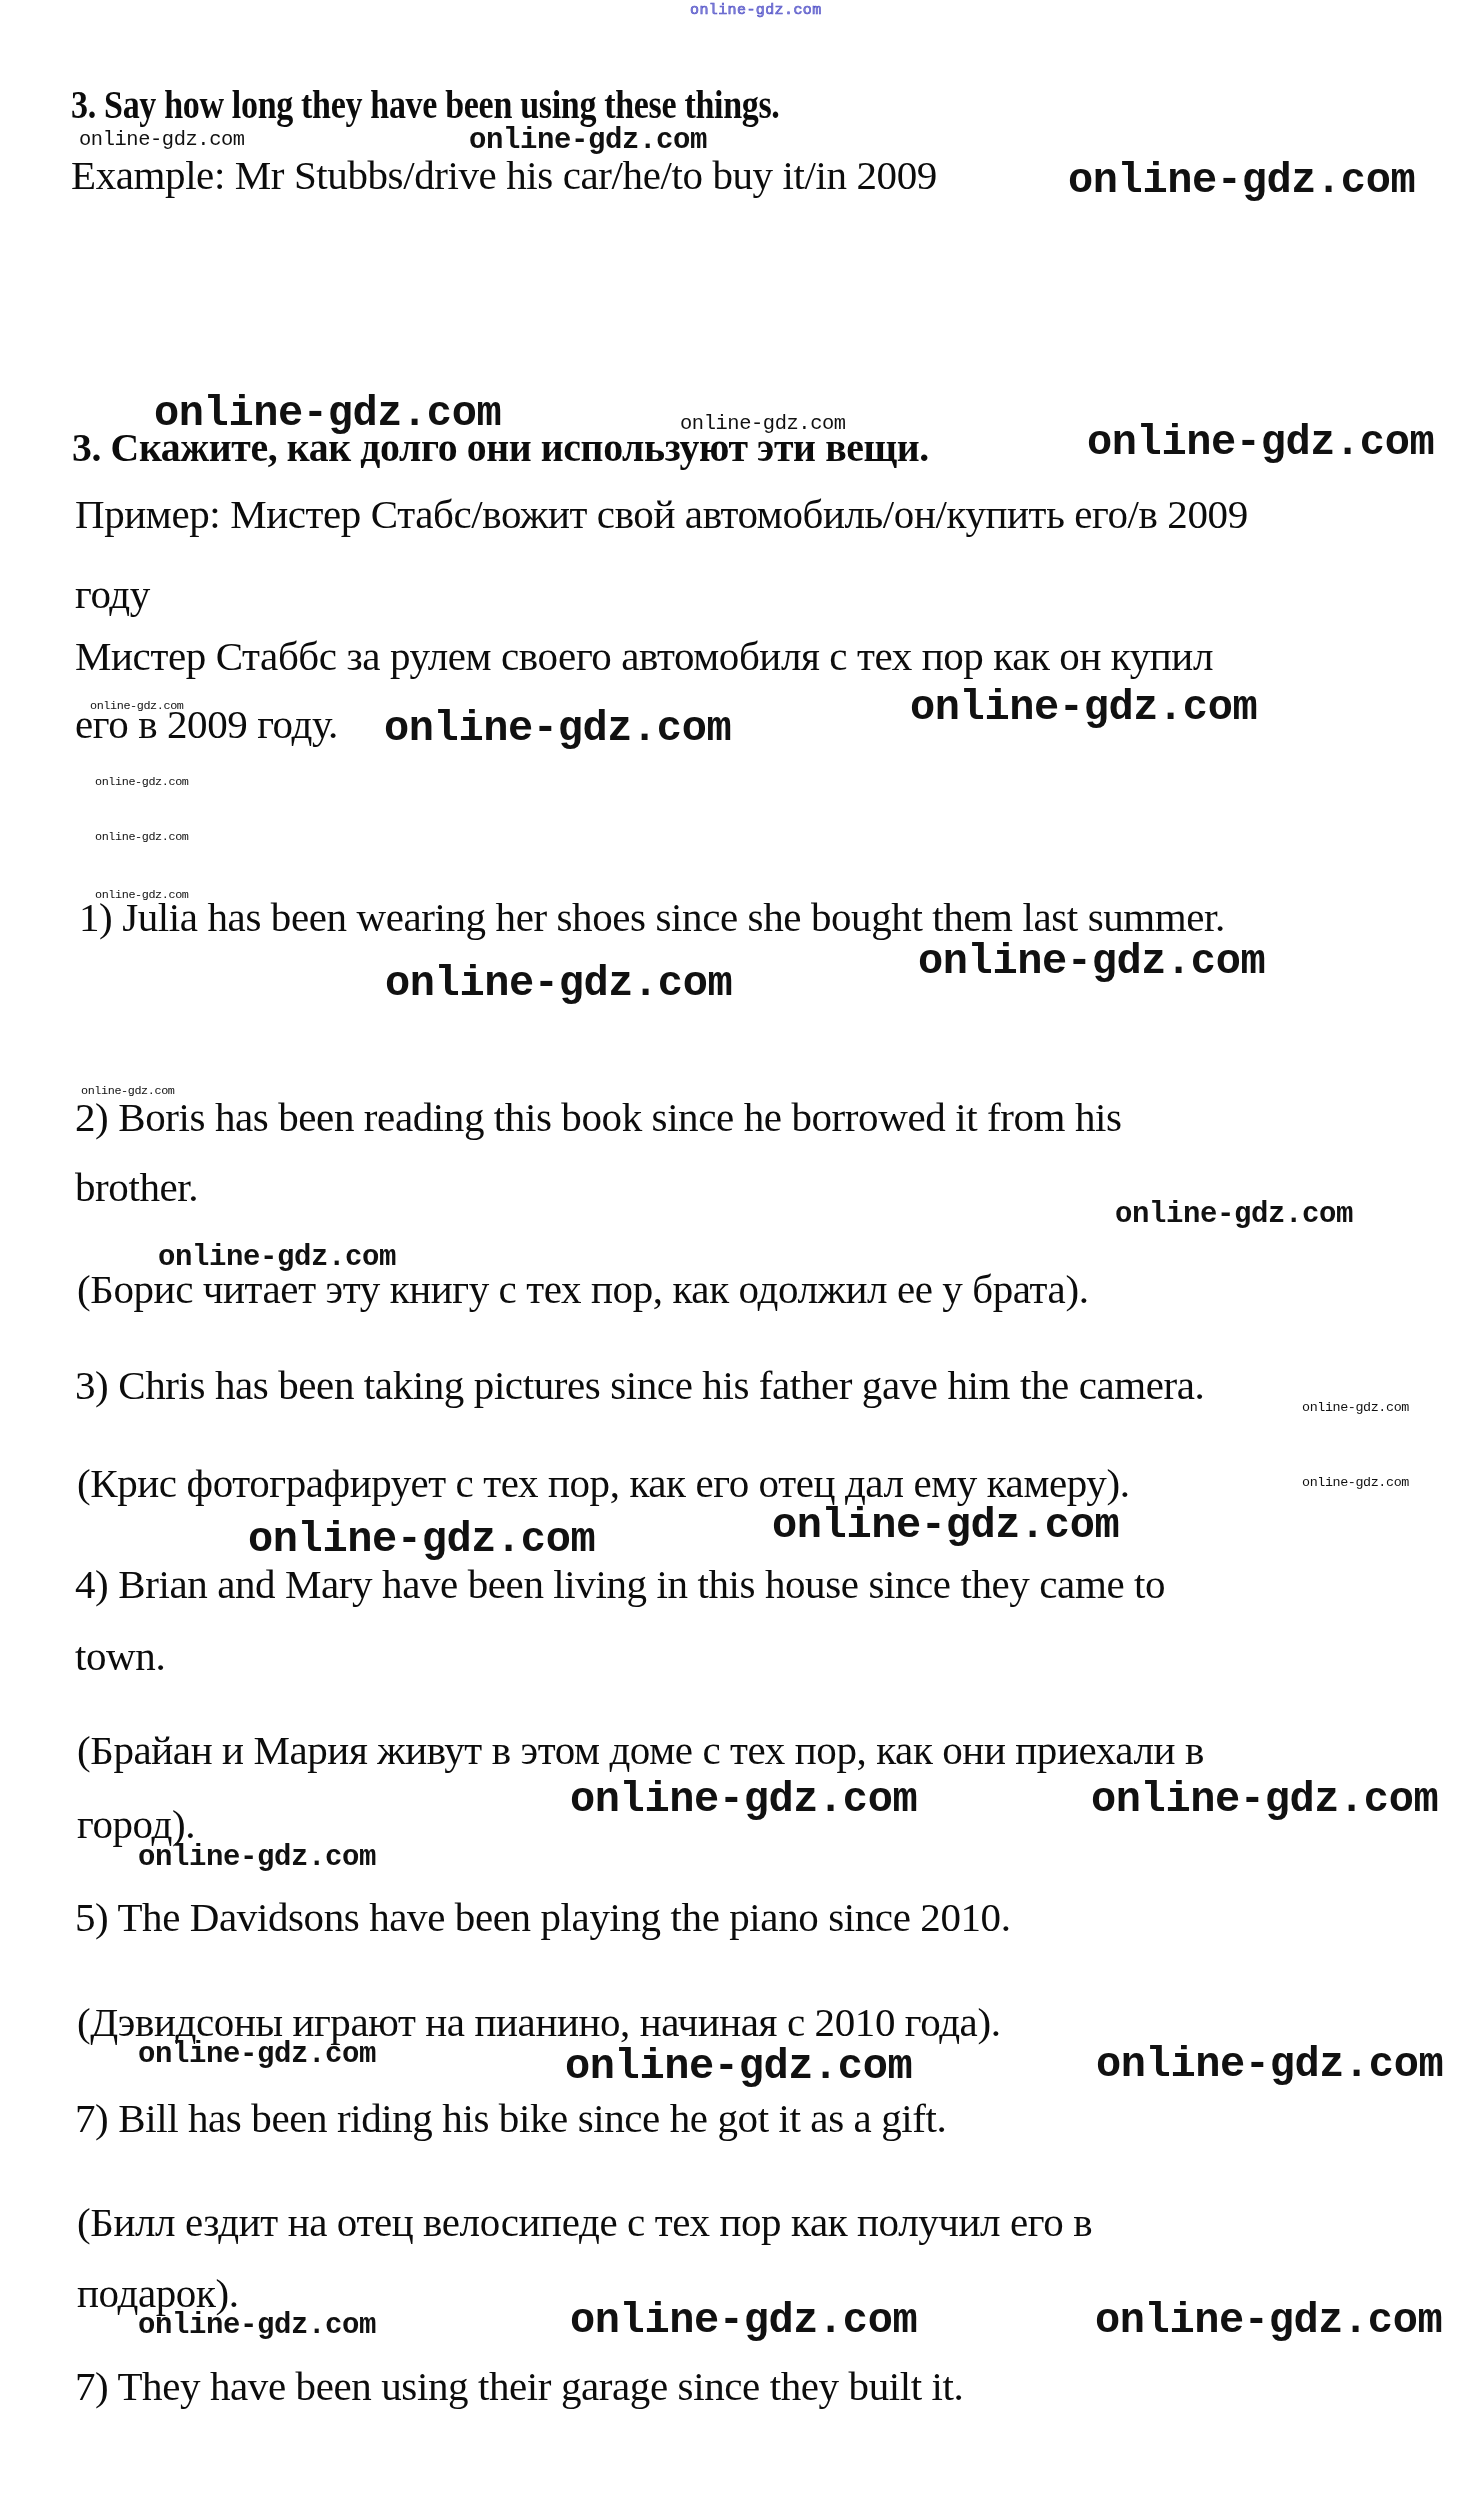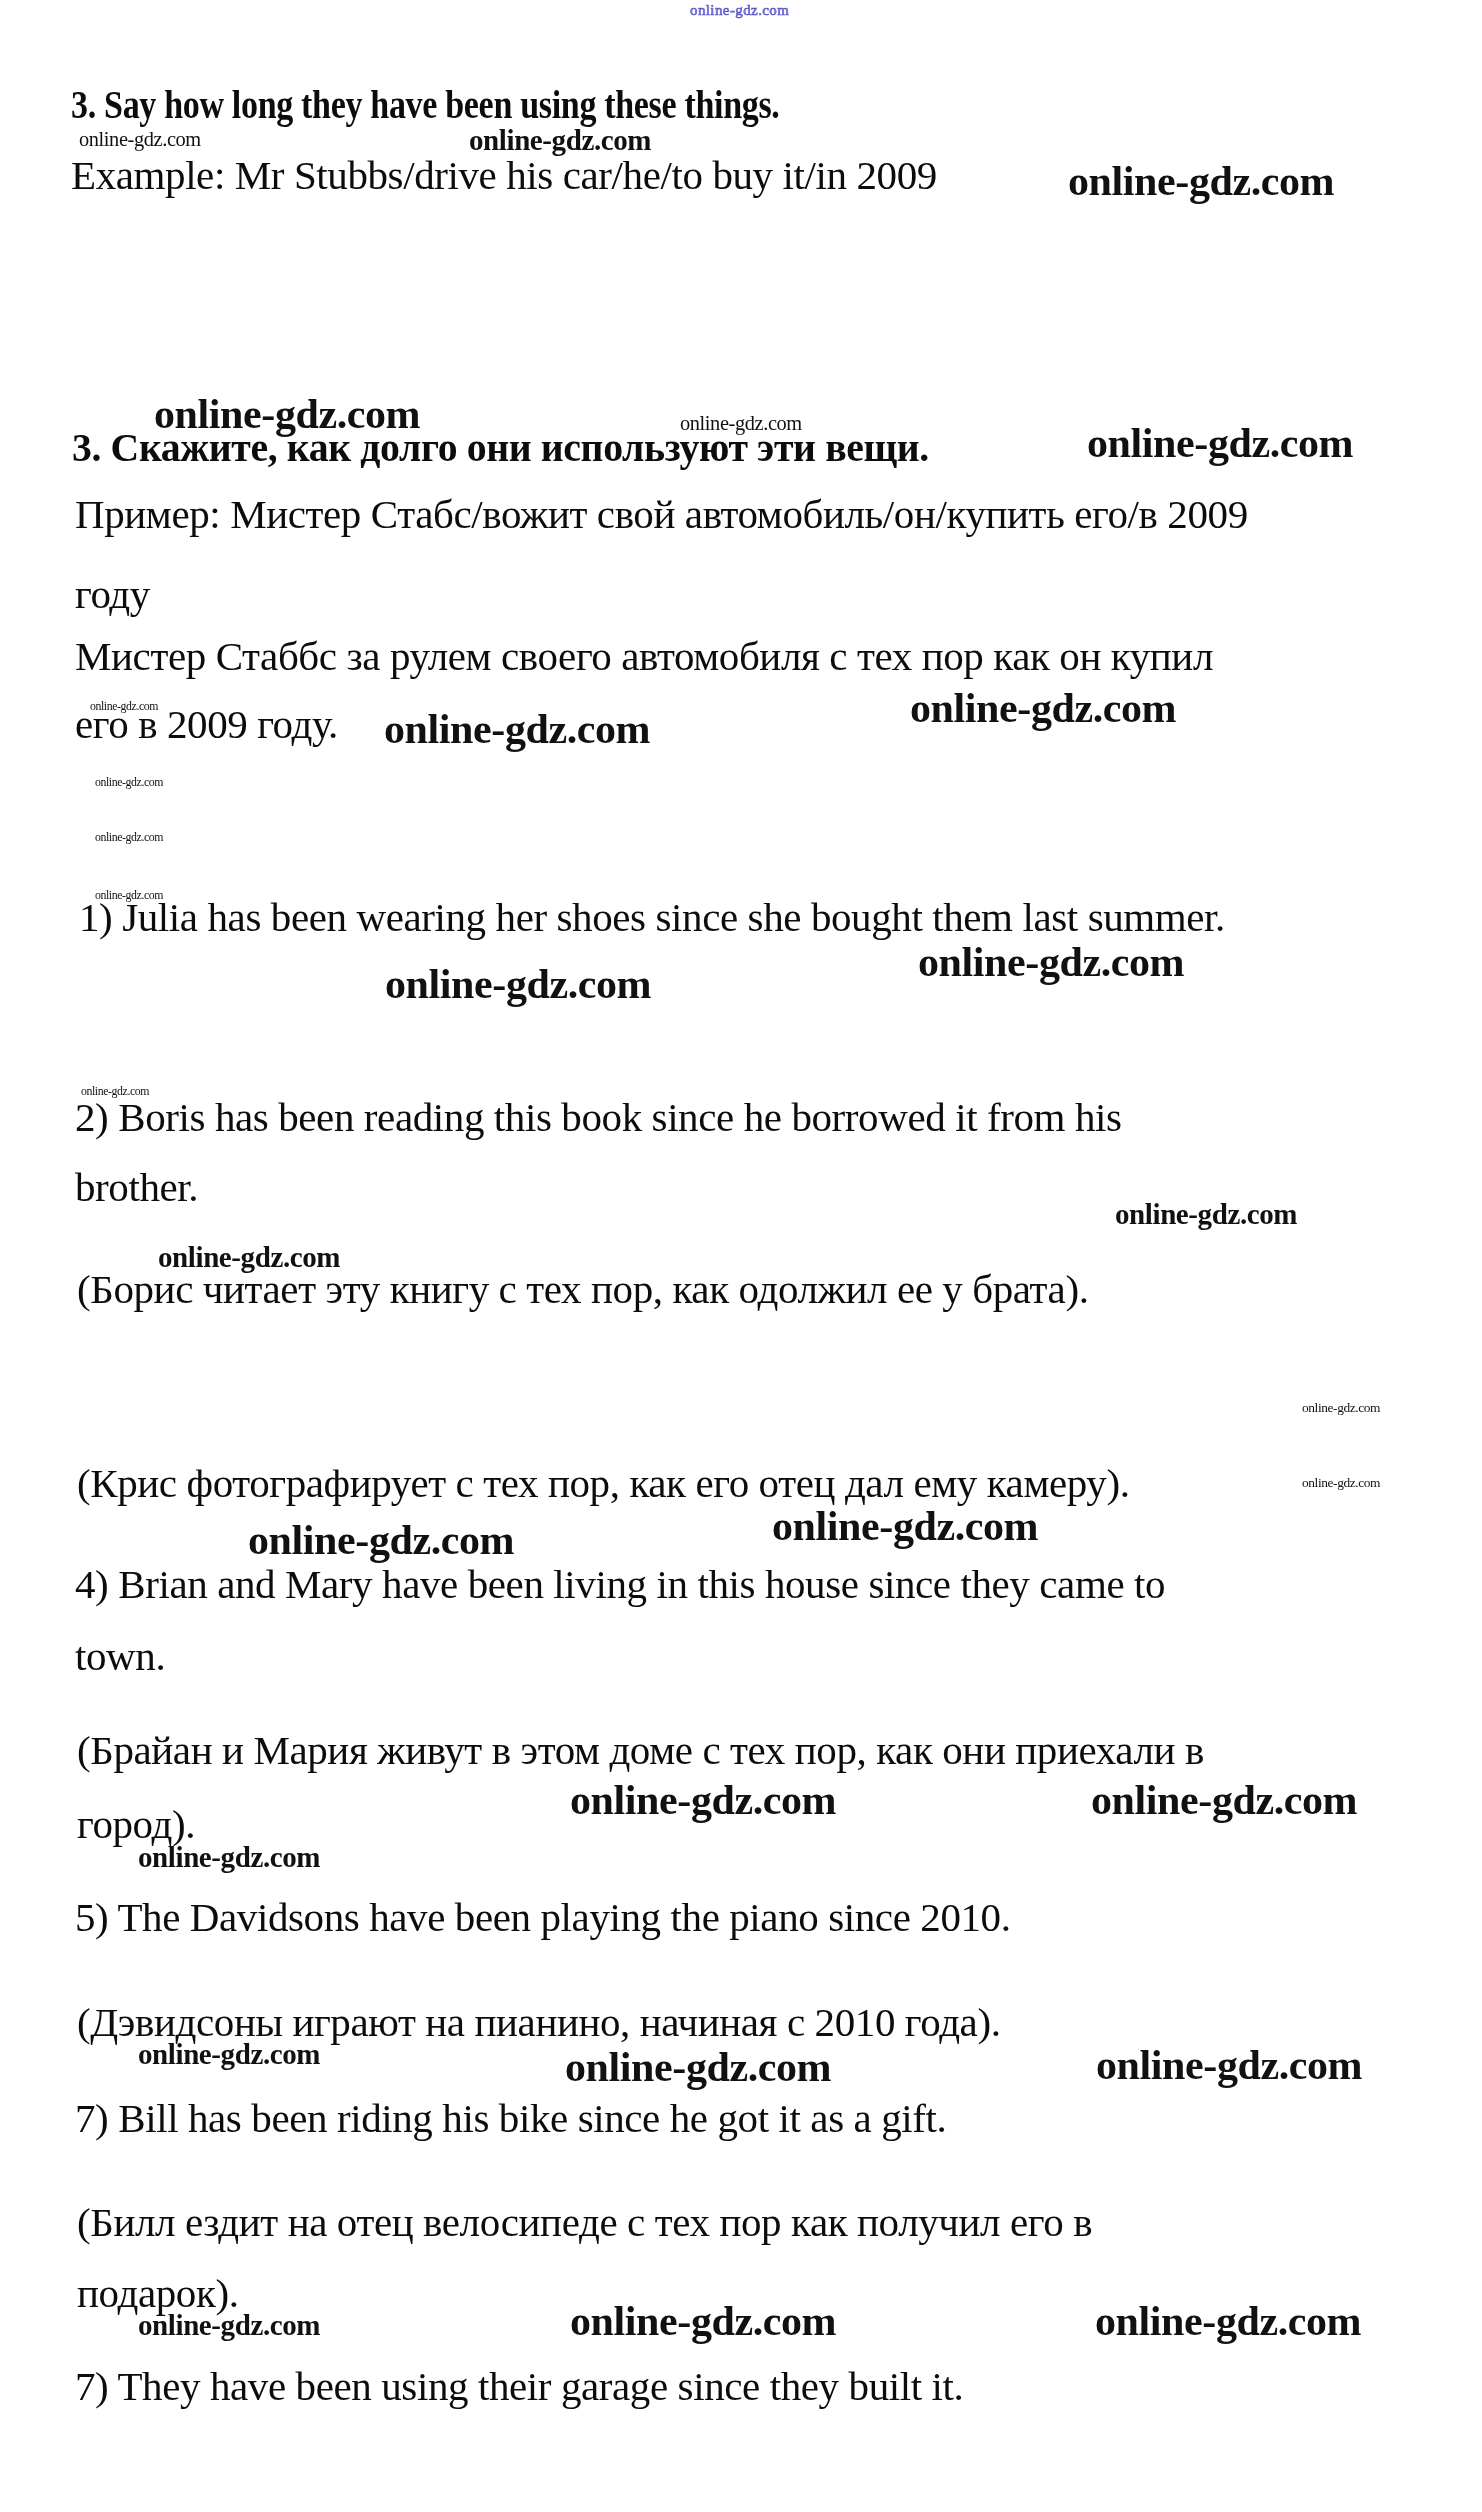--- a/index.html
+++ b/index.html
@@ -20,21 +20,21 @@
     color:#0c0c0c;
     white-space:nowrap;
     letter-spacing:-0.4px;
   }
   .bold{font-weight:bold;}
   .cond{transform:scaleX(0.83);transform-origin:0 50%;}
   .cond2{transform:scaleX(0.97);transform-origin:0 50%;}
   
   .wm{
     position:absolute;
-    font-family:Liberation Serif, serif;
+    font-family:Liberation Mono, monospace;
     color:#111111;
     white-space:nowrap;
     letter-spacing:-0.4px;
   }
   .wm-top{
     font-size:15px;
     color:#8a8ad8;
     -webkit-text-stroke:0.6px #5050c8;
     letter-spacing:0.4px;
   }
@@ -57,20 +57,21 @@
   <div class="ln" style="left:75px;top:572px">году</div>
   <div class="ln" style="left:75px;top:634px">Мистер Стаббс за рулем своего автомобиля с тех пор как он купил</div>
   <div class="ln" style="left:75px;top:702px">его в 2009 году.</div>
 
   <div class="ln" style="left:79px;top:895px">1) Julia has been wearing her shoes since she bought them last summer.</div>
 
   <div class="ln" style="left:75px;top:1095px">2) Boris has been reading this book since he borrowed it from his</div>
   <div class="ln" style="left:75px;top:1165px">brother.</div>
   <div class="ln" style="left:77px;top:1267px">(Борис читает эту книгу с тех пор, как одолжил ее у брата).</div>
 
+  <div class="ln" style="left:75px;top:1363px">3) Chris has been taking pictures since his father gave him the camera.</div>
   <div class="ln" style="left:77px;top:1461px">(Крис фотографирует с тех пор, как его отец дал ему камеру).</div>
 
   <div class="ln" style="left:75px;top:1562px">4) Brian and Mary have been living in this house since they came to</div>
   <div class="ln" style="left:75px;top:1634px">town.</div>
   <div class="ln" style="left:77px;top:1728px">(Брайан и Мария живут в этом доме с тех пор, как они приехали в</div>
   <div class="ln" style="left:77px;top:1802px">город).</div>
 
   <div class="ln" style="left:75px;top:1895px">5) The Davidsons have been playing the piano since 2010.</div>
   <div class="ln" style="left:77px;top:2000px">(Дэвидсоны играют на пианино, начиная с 2010 года).</div>
 

